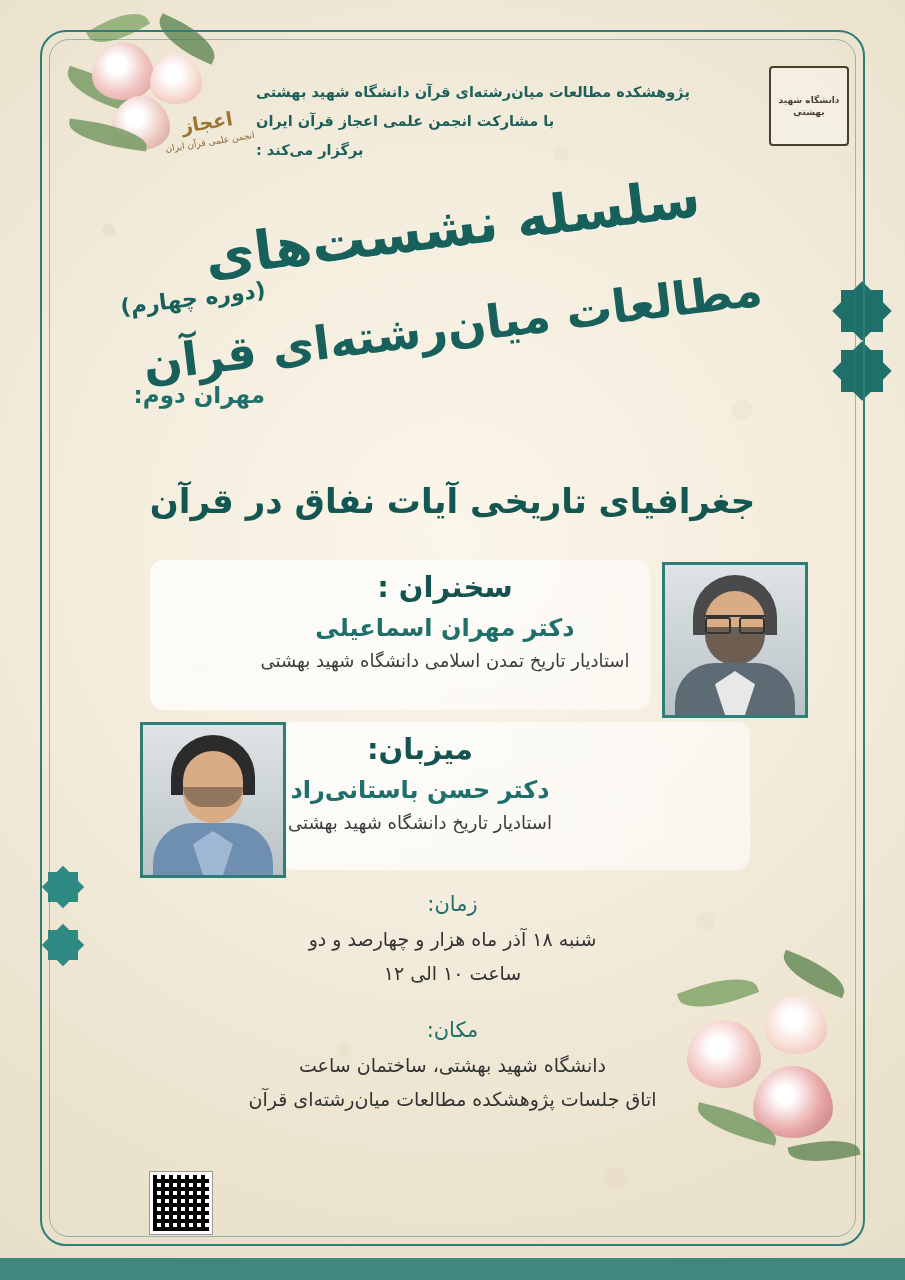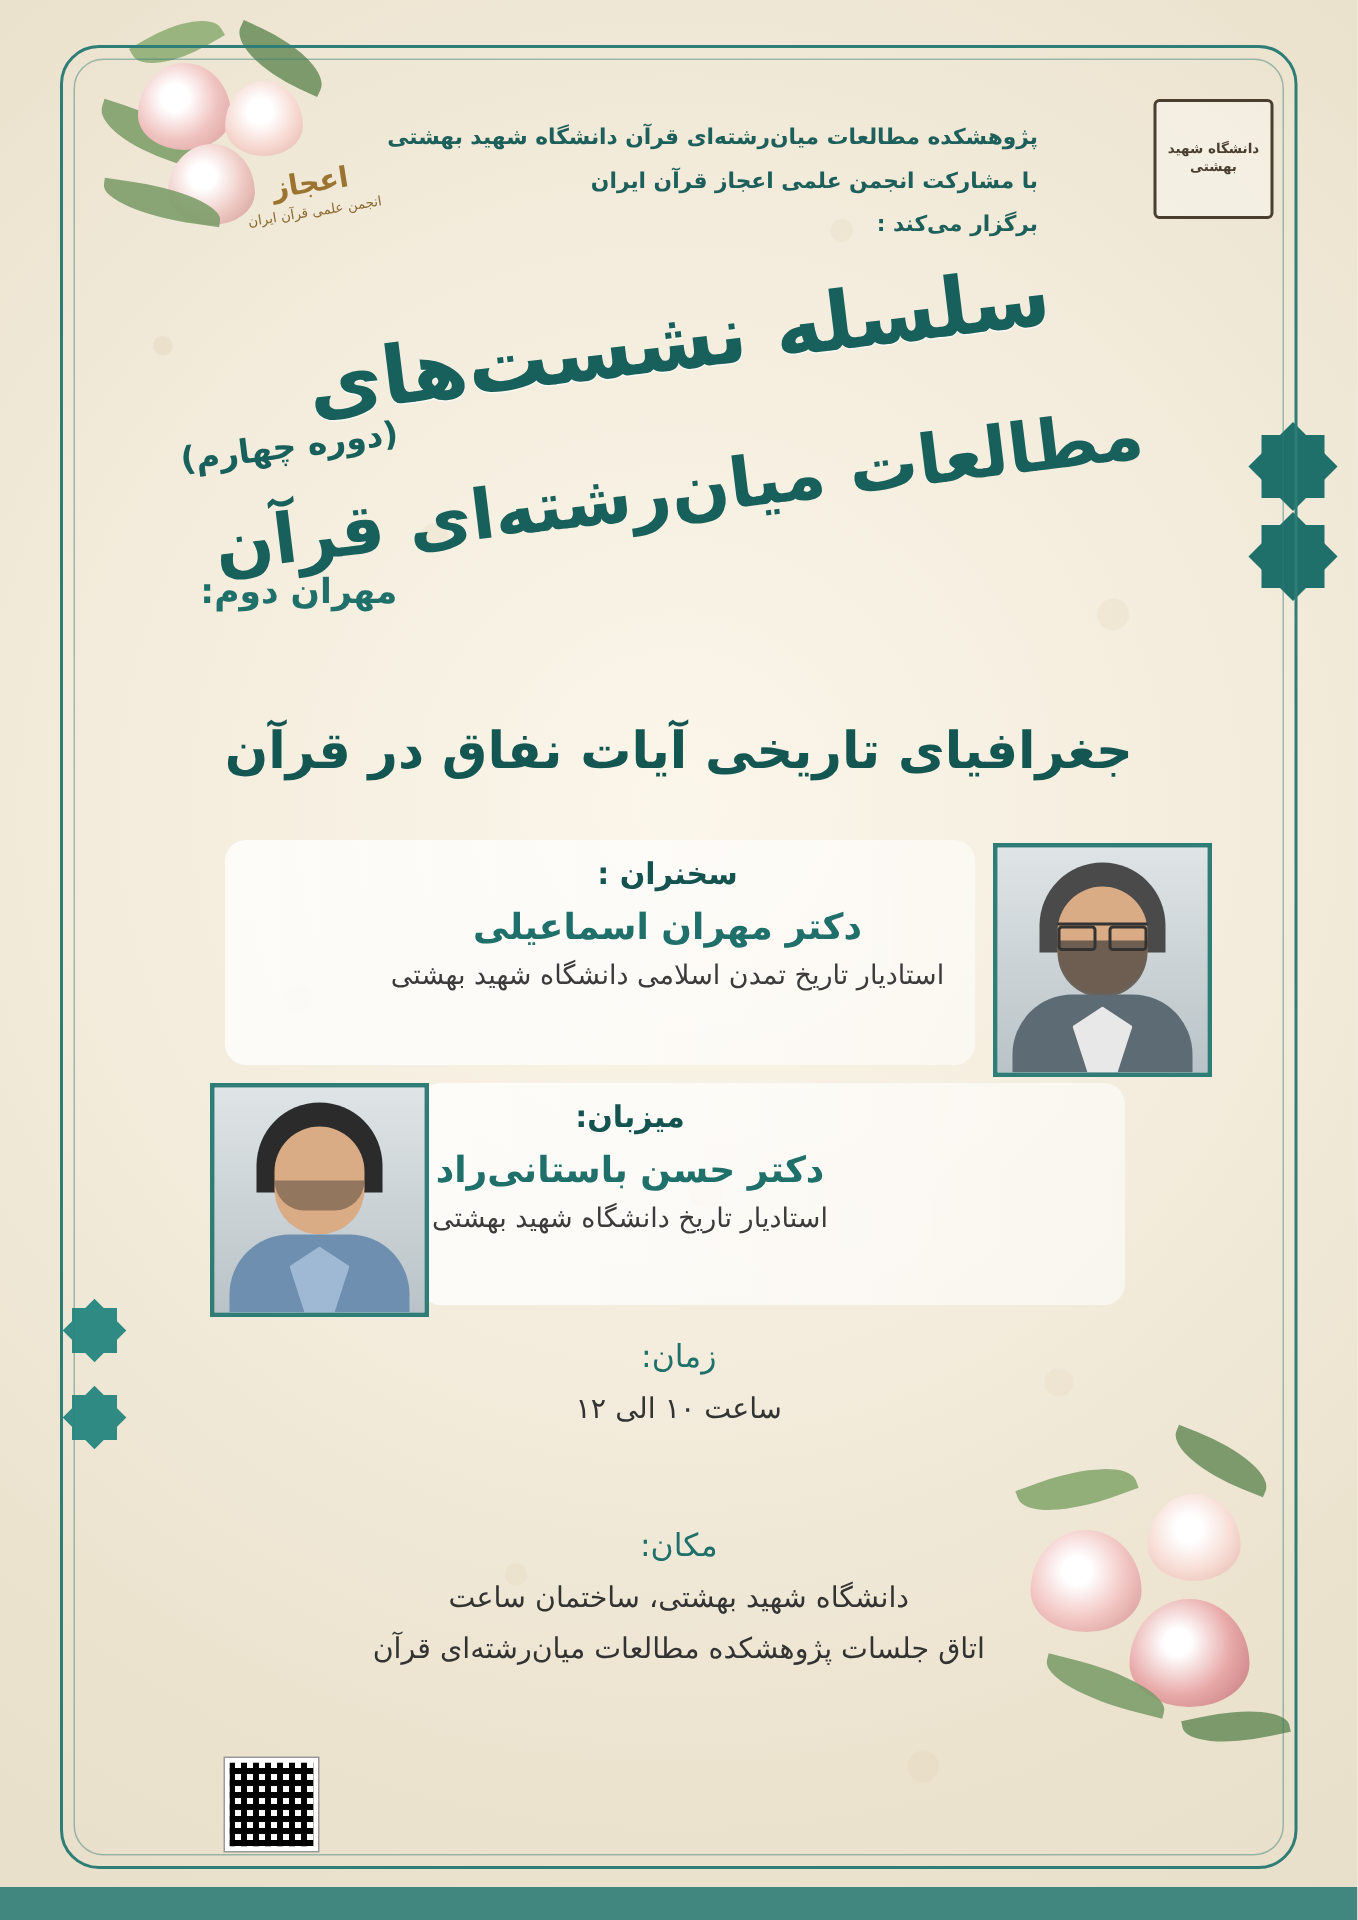--- a/index.html
+++ b/index.html
@@ -52,22 +52,22 @@
   .star.sm{width:30px;height:30px;}
   .star.lt{background:#2f8a84;}
   .star.lt:before{background:#2f8a84;}
 
   
   .flowers{position:absolute;pointer-events:none;}
   .fl{position:absolute;border-radius:50% 50% 50% 50%/60% 60% 40% 40%;}
   .leaf{position:absolute;background:#7fa06a;border-radius:0 80% 0 80%;opacity:.9;}
 
   .header-text{
-    position:absolute;left:242px;top:78px;width:450px;
-    text-align:right;color:#1d5f5a;font-weight:bold;
+    position:absolute;left:256px;top:78px;width:450px;
+    text-align:left;color:#1d5f5a;font-weight:bold;
     font-size:14.5px;line-height:2.0;
     letter-spacing:0;
   }
   .logo-sbu{
     position:absolute;right:56px;top:66px;width:76px;height:76px;
     border:2px solid #4a3f2f;border-radius:4px;
     display:flex;align-items:center;justify-content:center;
     color:#4a3f2f;font-size:9px;font-weight:bold;text-align:center;line-height:1.35;
     background:rgba(255,255,255,.35);
   }
@@ -112,21 +112,21 @@
   .band{
     position:absolute;
     background:linear-gradient(90deg, rgba(255,255,255,.80), rgba(255,255,255,.55));
     border-radius:14px;
   }
 
   .speaker-block{position:absolute;left:150px;top:556px;width:620px;height:160px;}
   .host-block{position:absolute;left:120px;top:716px;width:640px;height:160px;}
 
   .role{
-    color:#14534f;font-size:20px;font-weight:bold;text-align:center;
+    color:#14534f;font-size:29px;font-weight:bold;text-align:center;
   }
   .pname{
     color:#1f6f6a;font-size:24px;font-weight:bold;text-align:center;margin-top:10px;
   }
   .paffil{
     color:#3b3b3b;font-size:18px;text-align:center;margin-top:8px;
   }
   .photo{
     position:absolute;width:140px;height:150px;border:3px solid #2f7d77;
     overflow:hidden;background:#cbd3d6;
@@ -254,20 +254,21 @@
     <div class="bg"></div>
       <div class="hair"></div>
       <div class="face"></div>
     <div class="beard"></div>
       <div class="body"></div>
       <div class="shirt"></div>
   </div>
 
   <div class="info time-block">
     <div class="lbl">زمان:</div>
+    <div class="ln">شنبه ۱۸ آذر ماه هزار و چهارصد و دو</div>
     <div class="ln">ساعت ۱۰ الی ۱۲</div>
   </div>
 
   <div class="info place-block">
     <div class="lbl">مکان:</div>
     <div class="ln">دانشگاه شهید بهشتی، ساختمان ساعت</div>
     <div class="ln">اتاق جلسات پژوهشکده مطالعات میان‌رشته‌ای قرآن</div>
   </div>
 
 

